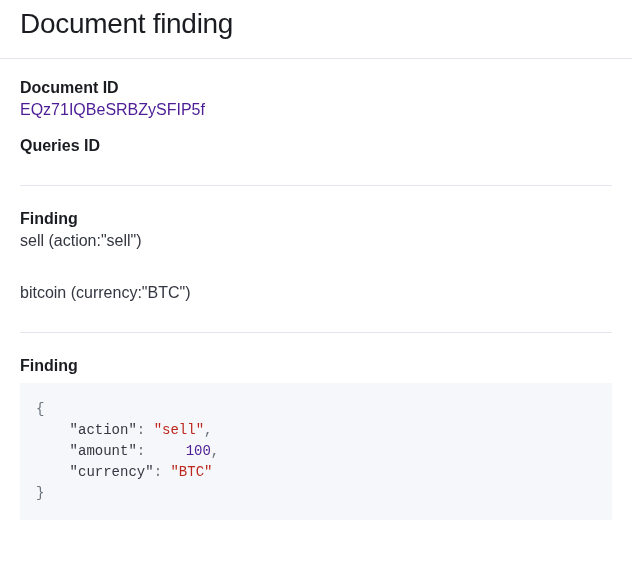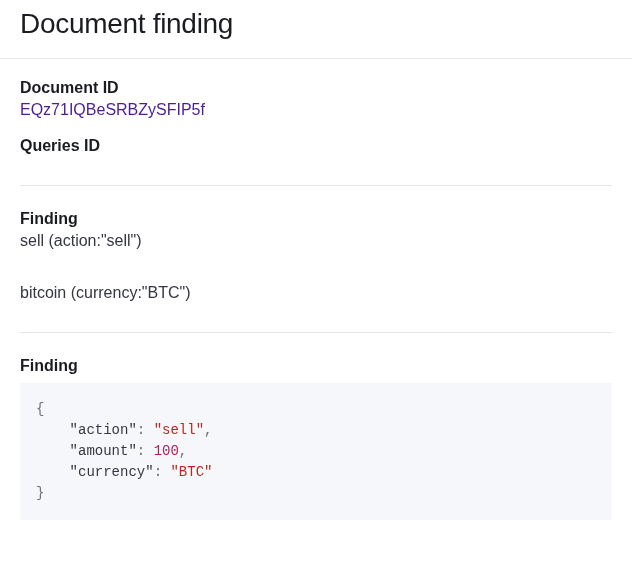--- a/index.html
+++ b/index.html
@@ -58,21 +58,21 @@
       padding: 16px;
       font-family: "SFMono-Regular", Menlo, Consolas, "Liberation Mono", monospace;
       font-size: 14px;
       line-height: 1.5;
       white-space: pre;
       color: #343741;
       margin-top: 8px;
     }
     .tok-key { color: #343741; }
     .tok-str { color: #bd271e; }
-    .tok-num { color: #be185d; }
+    .tok-num { color: #4c1d95; margin-left: 32px; }
     .tok-punc { color: #6a717d; }
   </style>
 </head>
 <body>
 
 <div class="header">
   <h1>Document finding</h1>
 </div>
 
 <div class="content">

